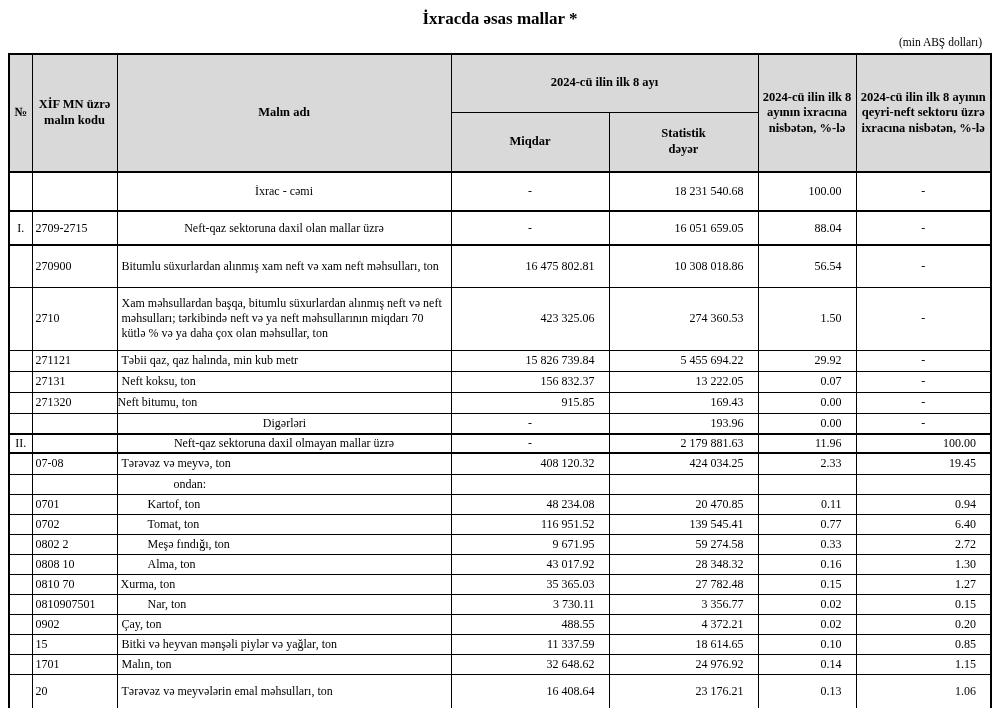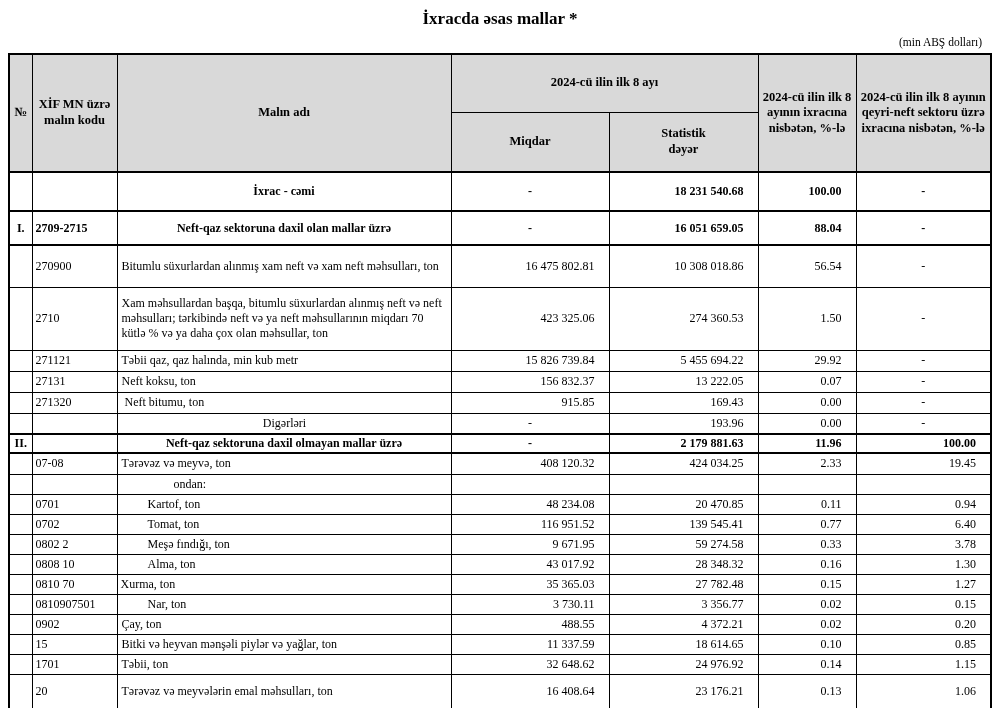--- a/index.html
+++ b/index.html
@@ -31,21 +31,21 @@
   thead th {
     background: #d9d9d9; font-weight: bold; text-align: center;
     font-size: 12.5px; padding: 2px;
   }
   thead tr.h2 th, thead th[rowspan] { border-bottom: 2px solid #000; }
   tr.h1 { height: 58px; }
   tr.h2 { height: 60px; }
   td.ac { text-align: center; }
   td.ar { text-align: right; padding-right: 14px; white-space: nowrap; }
   td.al { text-align: left; }
-  tr.bold td { font-weight: bold; }
+  tr.bold td { font-weight: normal; }
   tr.sect td { border-top: 2px solid #000; border-bottom: 2px solid #000; }
   .wrap-narrow { display: inline-block; max-width: 64px; }
 </style>
 </head>
 <body>
 
 <div class="page-title">İxracda əsas mallar *</div>
 <div class="unit-note">(min ABŞ dolları)</div>
 
 <table class="main">
@@ -123,21 +123,21 @@
         <td class="al">27131</td>
         <td class="al" style="padding-left: 4px;">Neft koksu, ton</td>
         <td class="ar">156 832.37</td>
         <td class="ar">13 222.05</td>
         <td class="ar">0.07</td>
         <td class="ac">-</td>
       </tr>
       <tr style="height: 21px;">
         <td class="ac"></td>
         <td class="al">271320</td>
-        <td class="al" style="padding-left: 7px;">Neft bitumu, ton</td>
+        <td class="al" style="padding-left: 0;">Neft bitumu, ton</td>
         <td class="ar">915.85</td>
         <td class="ar">169.43</td>
         <td class="ar">0.00</td>
         <td class="ac">-</td>
       </tr>
       <tr style="height: 21px;">
         <td class="ac"></td>
         <td class="al"></td>
         <td class="al" style="padding-left: 4px; text-align: center;">Digərləri</td>
         <td class="ac">-</td>
@@ -190,21 +190,21 @@
         <td class="ar">0.77</td>
         <td class="ar">6.40</td>
       </tr>
       <tr style="height: 20px;">
         <td class="ac"></td>
         <td class="al">0802 2</td>
         <td class="al" style="padding-left: 30px;">Meşə fındığı, ton</td>
         <td class="ar">9 671.95</td>
         <td class="ar">59 274.58</td>
         <td class="ar">0.33</td>
-        <td class="ar">3.78</td>
+        <td class="ar">2.72</td>
       </tr>
       <tr style="height: 20px;">
         <td class="ac"></td>
         <td class="al">0808 10</td>
         <td class="al" style="padding-left: 30px;">Alma, ton</td>
         <td class="ar">43 017.92</td>
         <td class="ar">28 348.32</td>
         <td class="ar">0.16</td>
         <td class="ar">1.30</td>
       </tr>
@@ -240,21 +240,21 @@
         <td class="al">15</td>
         <td class="al" style="padding-left: 4px;">Bitki və heyvan mənşəli piylər və yağlar, ton</td>
         <td class="ar">11 337.59</td>
         <td class="ar">18 614.65</td>
         <td class="ar">0.10</td>
         <td class="ar">0.85</td>
       </tr>
       <tr style="height: 20px;">
         <td class="ac"></td>
         <td class="al">1701</td>
-        <td class="al" style="padding-left: 4px;">Təbii, ton</td>
+        <td class="al" style="padding-left: 4px;">Malın, ton</td>
         <td class="ar">32 648.62</td>
         <td class="ar">24 976.92</td>
         <td class="ar">0.14</td>
         <td class="ar">1.15</td>
       </tr>
       <tr style="height: 36px;">
         <td class="ac"></td>
         <td class="al">20</td>
         <td class="al" style="padding-left: 4px;">Tərəvəz və meyvələrin emal məhsulları, ton</td>
         <td class="ar">16 408.64</td>

